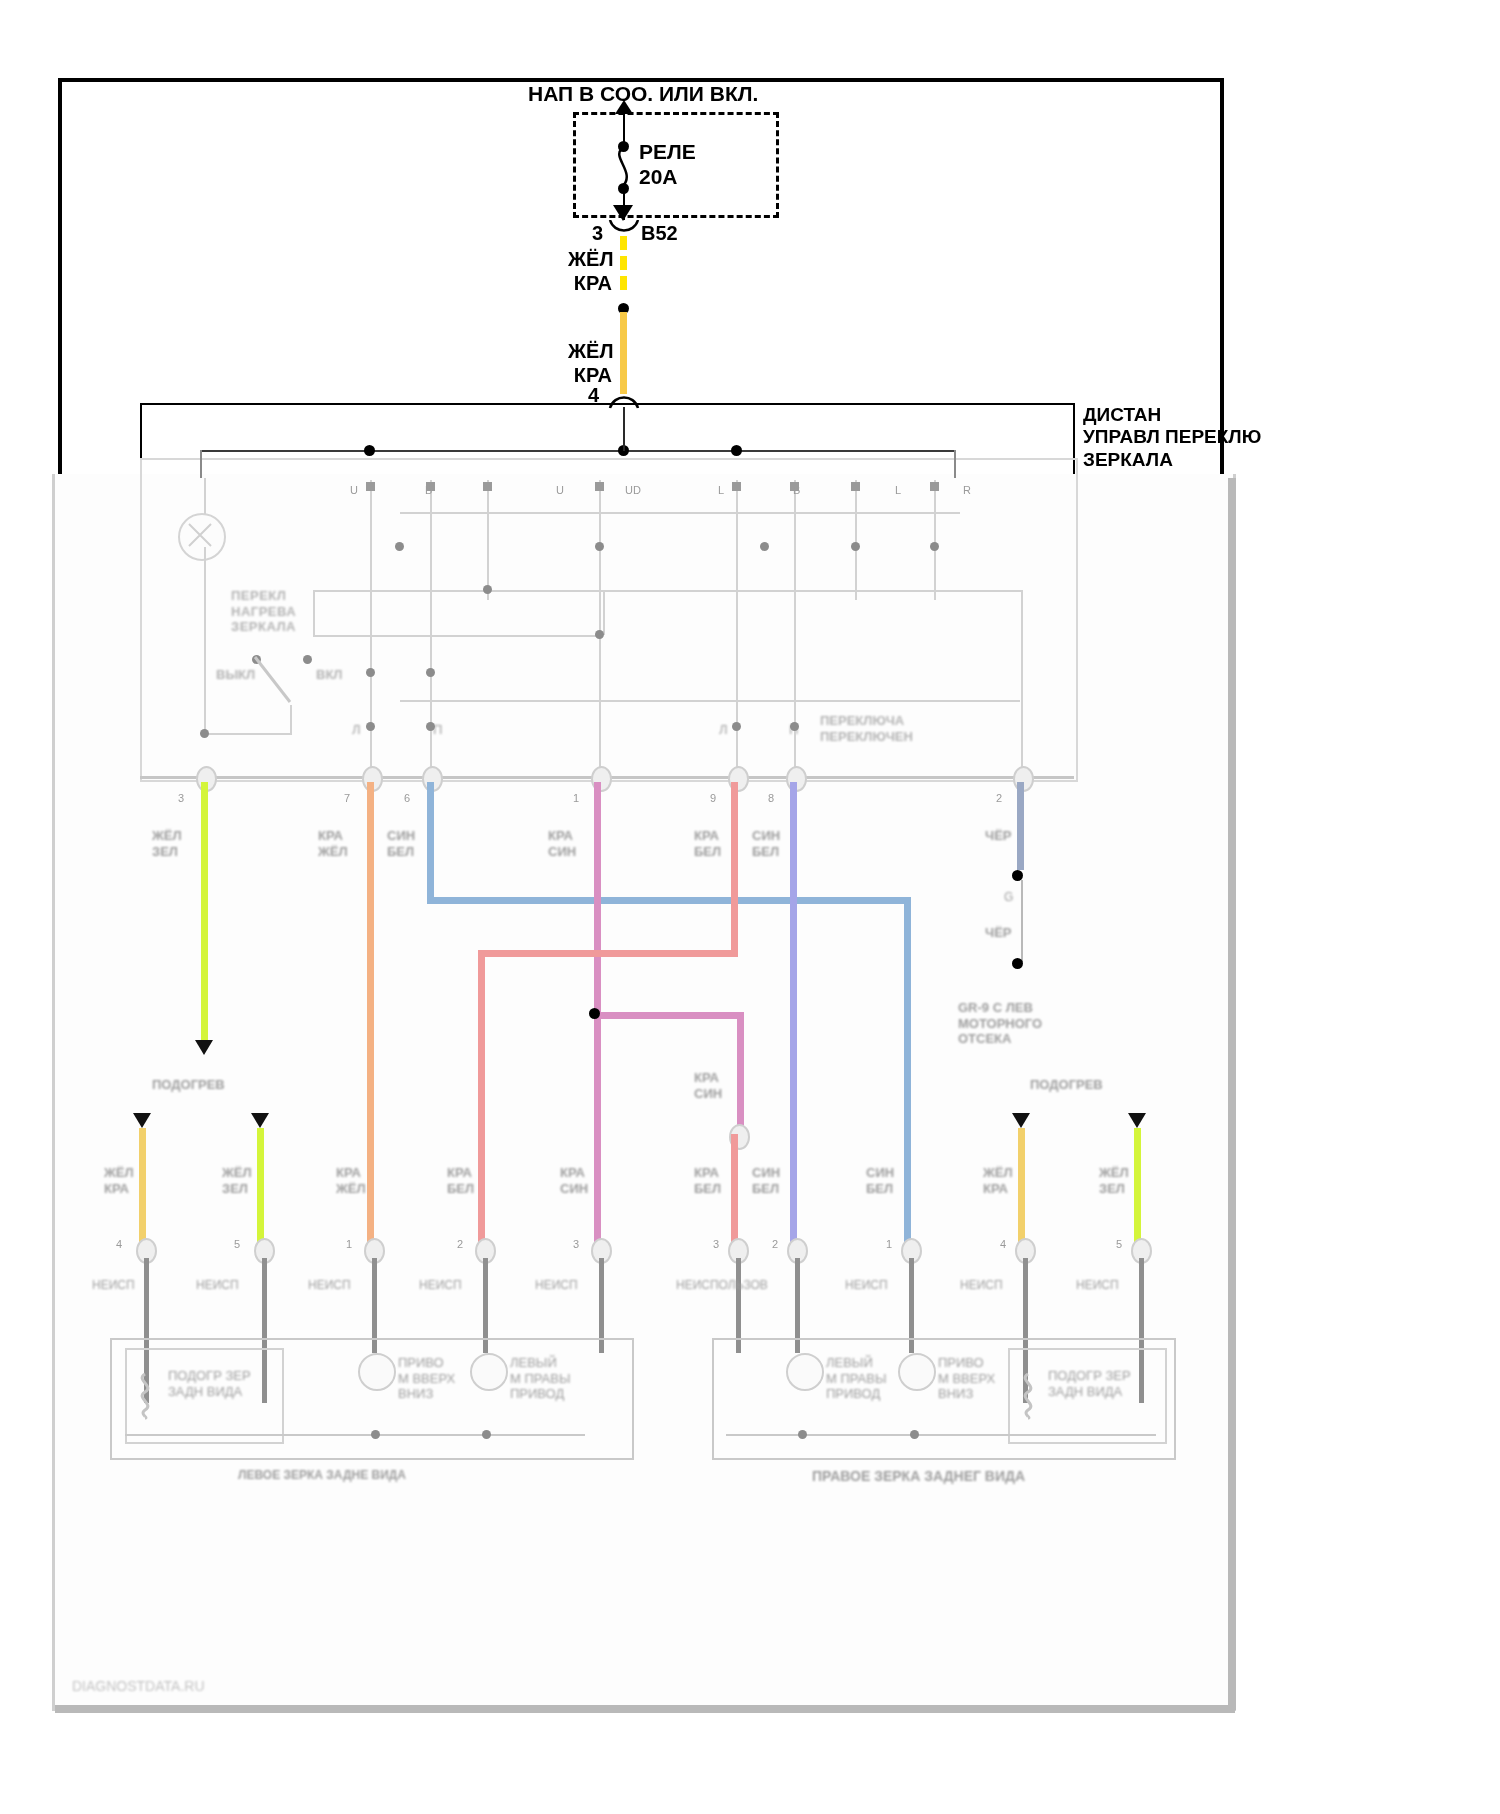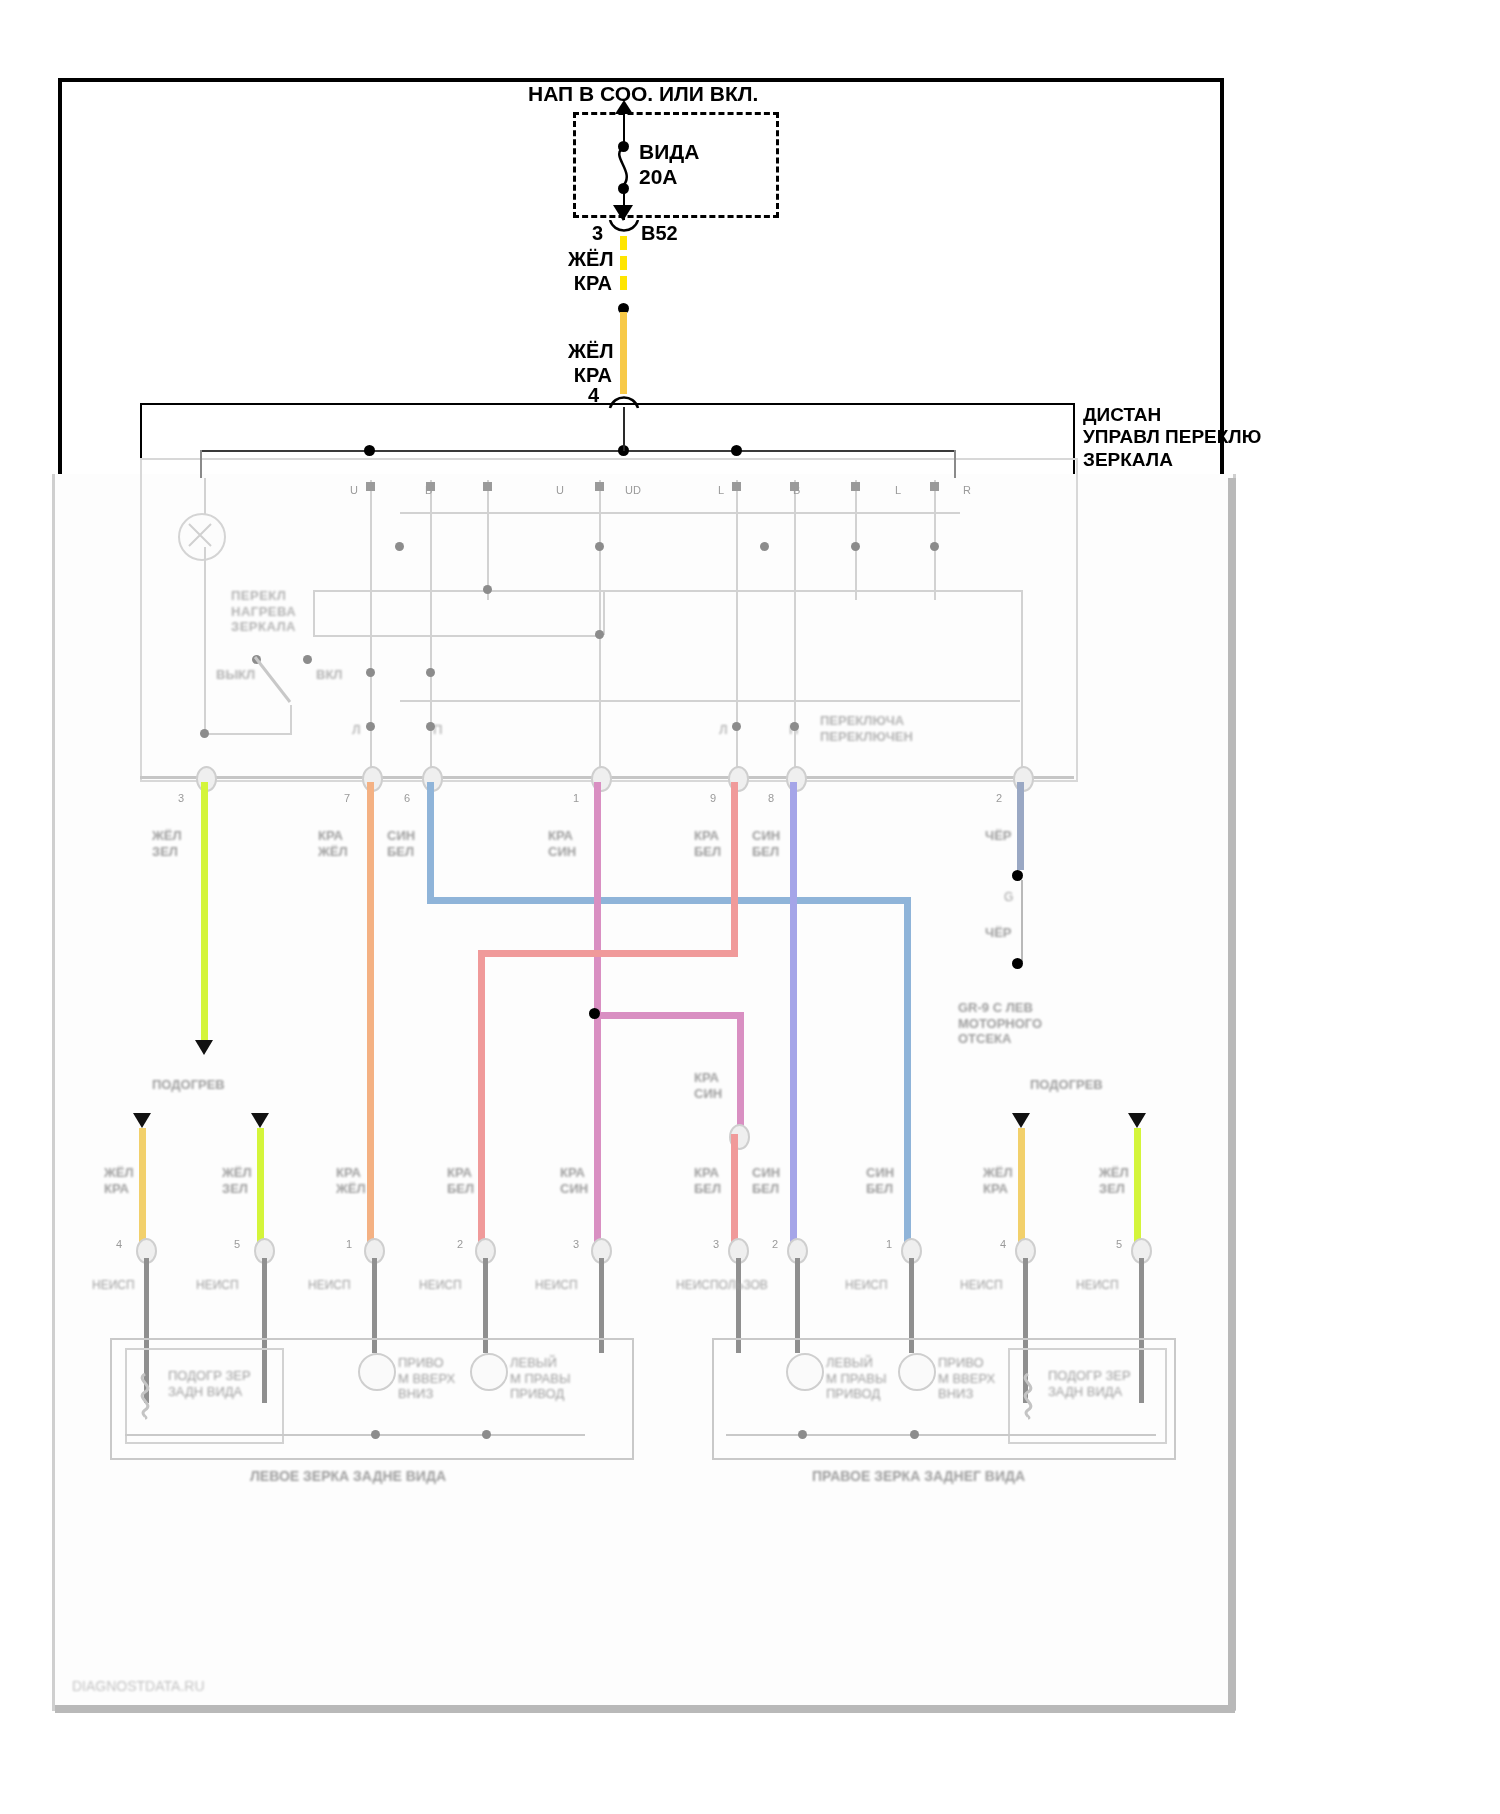--- a/index.html
+++ b/index.html
@@ -72,21 +72,21 @@
   <div class="vline" style="left:623px;top:112px;height:34px;"></div>
   <div class="dot" style="left:618px;top:141px;"></div>
 
   <svg class="abs" style="left:608px;top:148px;" width="32" height="40">
     <path d="M15 0 C 2 8, 28 24, 15 38" stroke="#000" stroke-width="2.5" fill="none"></path>
   </svg>
   <div class="dot" style="left:618px;top:183px;"></div>
   <div class="vline" style="left:623px;top:190px;height:30px;"></div>
   <div class="abs" style="left:613px;top:205px;width:0;height:0;border-left:10px solid transparent;border-right:10px solid transparent;border-top:16px solid #000;"></div>
 
-  <div class="txt" style="left:639px;top:140px;font-size:21px;font-weight:bold;">ВИДА</div>
+  <div class="txt" style="left:639px;top:140px;font-size:21px;font-weight:bold;">РЕЛЕ</div>
   <div class="txt" style="left:639px;top:165px;font-size:21px;font-weight:bold;">20A</div>
 
 
   <svg class="abs" style="left:608px;top:220px;" width="32" height="16">
     <path d="M2 0 C 6 14, 26 14, 30 0" stroke="#000" stroke-width="2.5" fill="none"></path>
   </svg>
   <div class="txt" style="left:592px;top:222px;font-size:20px;font-weight:bold;">3</div>
   <div class="txt" style="left:641px;top:222px;font-size:20px;font-weight:bold;">B52</div>
 
   <div class="wv" style="left:620px;top:236px;height:14px;background:#ffe500;"></div>
@@ -333,21 +333,21 @@
 ВНИЗ</div>
   <div class="motor" style="left:470px;top:1353px;"></div>
   <div class="f-txt2" style="left:510px;top:1355px;font-size:13px;">ЛЕВЫЙ
 M ПРАВЫ
 ПРИВОД</div>
 
   <div class="f-line-h" style="left:125px;top:1434px;width:460px;background:#c9c9c9;"></div>
   <div class="dot-f" style="left:371px;top:1430px;"></div>
   <div class="dot-f" style="left:482px;top:1430px;"></div>
 
-  <div class="f-txt2" style="left:250px;top:1468px;font-size:14px;font-weight:bold;">ЛЕВОЕ ЗЕРКА ЗАДНЕ ВИДА</div>
+  <div class="f-txt2" style="left:238px;top:1468px;font-size:12px;font-weight:bold;">ЛЕВОЕ ЗЕРКА ЗАДНЕ ВИДА</div>
 
   <div class="arrow-dn-f" style="left:1012px;top:1113px;"></div>
   <div class="wv" style="left:1018px;top:1128px;height:118px;background:#f2d06b;"></div>
   <div class="arrow-dn-f" style="left:1128px;top:1113px;"></div>
   <div class="wv" style="left:1134px;top:1128px;height:118px;background:#d4f53a;"></div>
 
   <div class="f-txt2" style="left:694px;top:1165px;font-size:13px;font-weight:bold;">КРА
 БЕЛ</div>
   <div class="f-txt2" style="left:752px;top:1165px;font-size:13px;font-weight:bold;">СИН
 БЕЛ</div>

